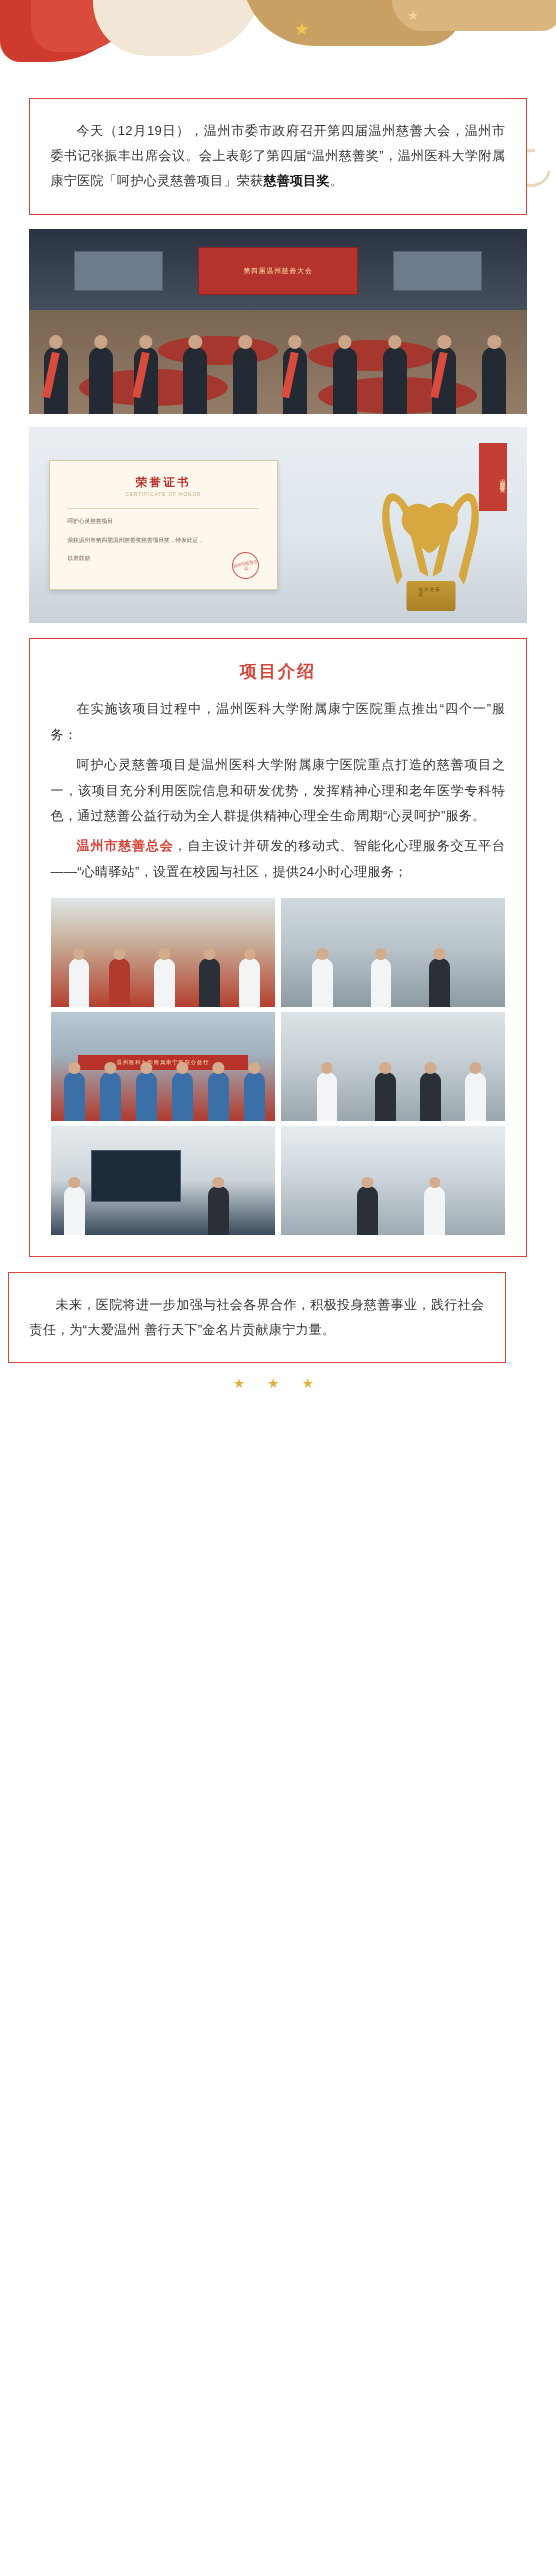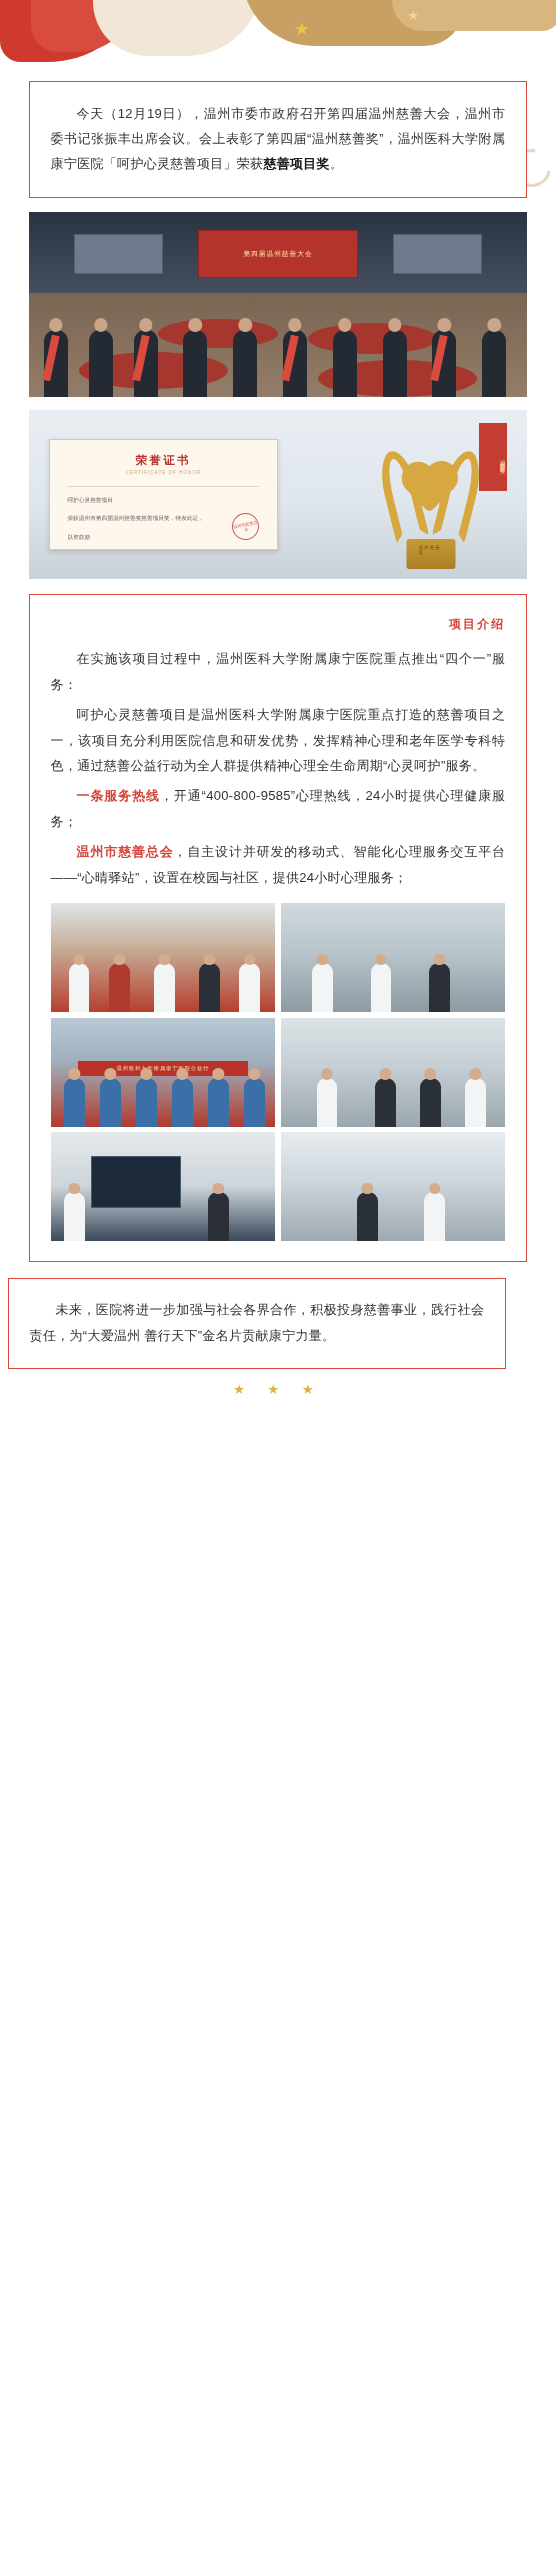--- a/index.html
+++ b/index.html
@@ -97,21 +97,21 @@
     line-height: 1.95;
     letter-spacing: 0.3px;
     text-align: justify;
     text-indent: 2em;
     margin: 0;
   }
   .b-red { color: #d5453a; font-weight: bold; }
   .b-dark { color: #1a1a1a; font-weight: bold; }
 
   
-  .intro-frame { padding: 18.5px 20.6px 20.6px 20.6px; margin-top: 4px; }
+  .intro-frame { padding: 18.5px 20.6px 20.6px 20.6px; margin-top: 21px; }
 
   
   .photo-block {
     width: 498px;
     margin: 13.4px auto 0 auto;
   }
   .photo {
     position: relative;
     width: 100%;
     overflow: hidden;
@@ -179,21 +179,21 @@
     content: "";
     position: absolute;
     left: 3.1px; top: 5.2px;
     width: 8.2px; height: 46px;
     background: #d94b3c;
     transform: rotate(12deg);
   }
 
   
   .photo-cert {
-    height: 169px;
+    height: 196px;
     background: linear-gradient(#e8eef2 0%, #dfe6ec 55%, #c9d2d8 100%);
   }
   .cert-paper {
     position: absolute;
     left: 4%; top: 17%;
     width: 46%; height: 66%;
     background: #fdf7ee;
     border: 1.5px solid #d8c9a8;
     box-shadow: 0 2.1px 5.2px rgba(0,0,0,.15);
   }
@@ -298,23 +298,23 @@
     padding-top: 6.2px;
     letter-spacing: 2.1px;
   }
 
   
   .project-frame {
     padding: 17.5px 20.6px 20.6px 20.6px;
     margin-top: 15.5px;
   }
   .section-title {
-    text-align: right;
+    text-align: center;
     color: #d5453a;
-    font-size: 12px;
+    font-size: 17px;
     font-weight: bold;
     letter-spacing: 2.1px;
     margin: 3.1px 0 13.4px 0;
   }
   .para + .para { margin-top: 5.2px; }
 
   
   .photo-grid {
     display: grid;
     grid-template-columns: repeat(2, 1fr);
@@ -452,21 +452,20 @@
     </div>
   </div>
 
   <div class="frame project-frame">
     <div class="section-title">项目介绍</div>
 
     <p class="para">在实施该项目过程中，温州医科大学附属康宁医院重点推出“四个一”服务：</p>
     <p class="para">呵护心灵慈善项目是温州医科大学附属康宁医院重点打造的慈善项目之一，该项目充分利用医院信息和研发优势，发挥精神心理和老年医学专科特色，通过慈善公益行动为全人群提供精神心理全生命周期“心灵呵护”服务。</p>
 
 
-    <p class="para"><span class="b-red">一条服务热线</span><span>，开通“400-800-9585”心理热线，24小时提供心理健康服务；</span></p>
 
     <p class="para"><span class="b-red">温州市慈善总会</span><span>，自主设计并研发的移动式、智能化心理服务交互平台——“心晴驿站”，设置在校园与社区，提供24小时心理服务；</span></p>
 
 
     <div class="photo-grid">
 
       <div class="grid-photo gp1">
         <div class="gfig g-white" style="left:8%"></div>
         <div class="gfig g-red" style="left:26%"></div>
         <div class="gfig g-white" style="left:46%"></div>

